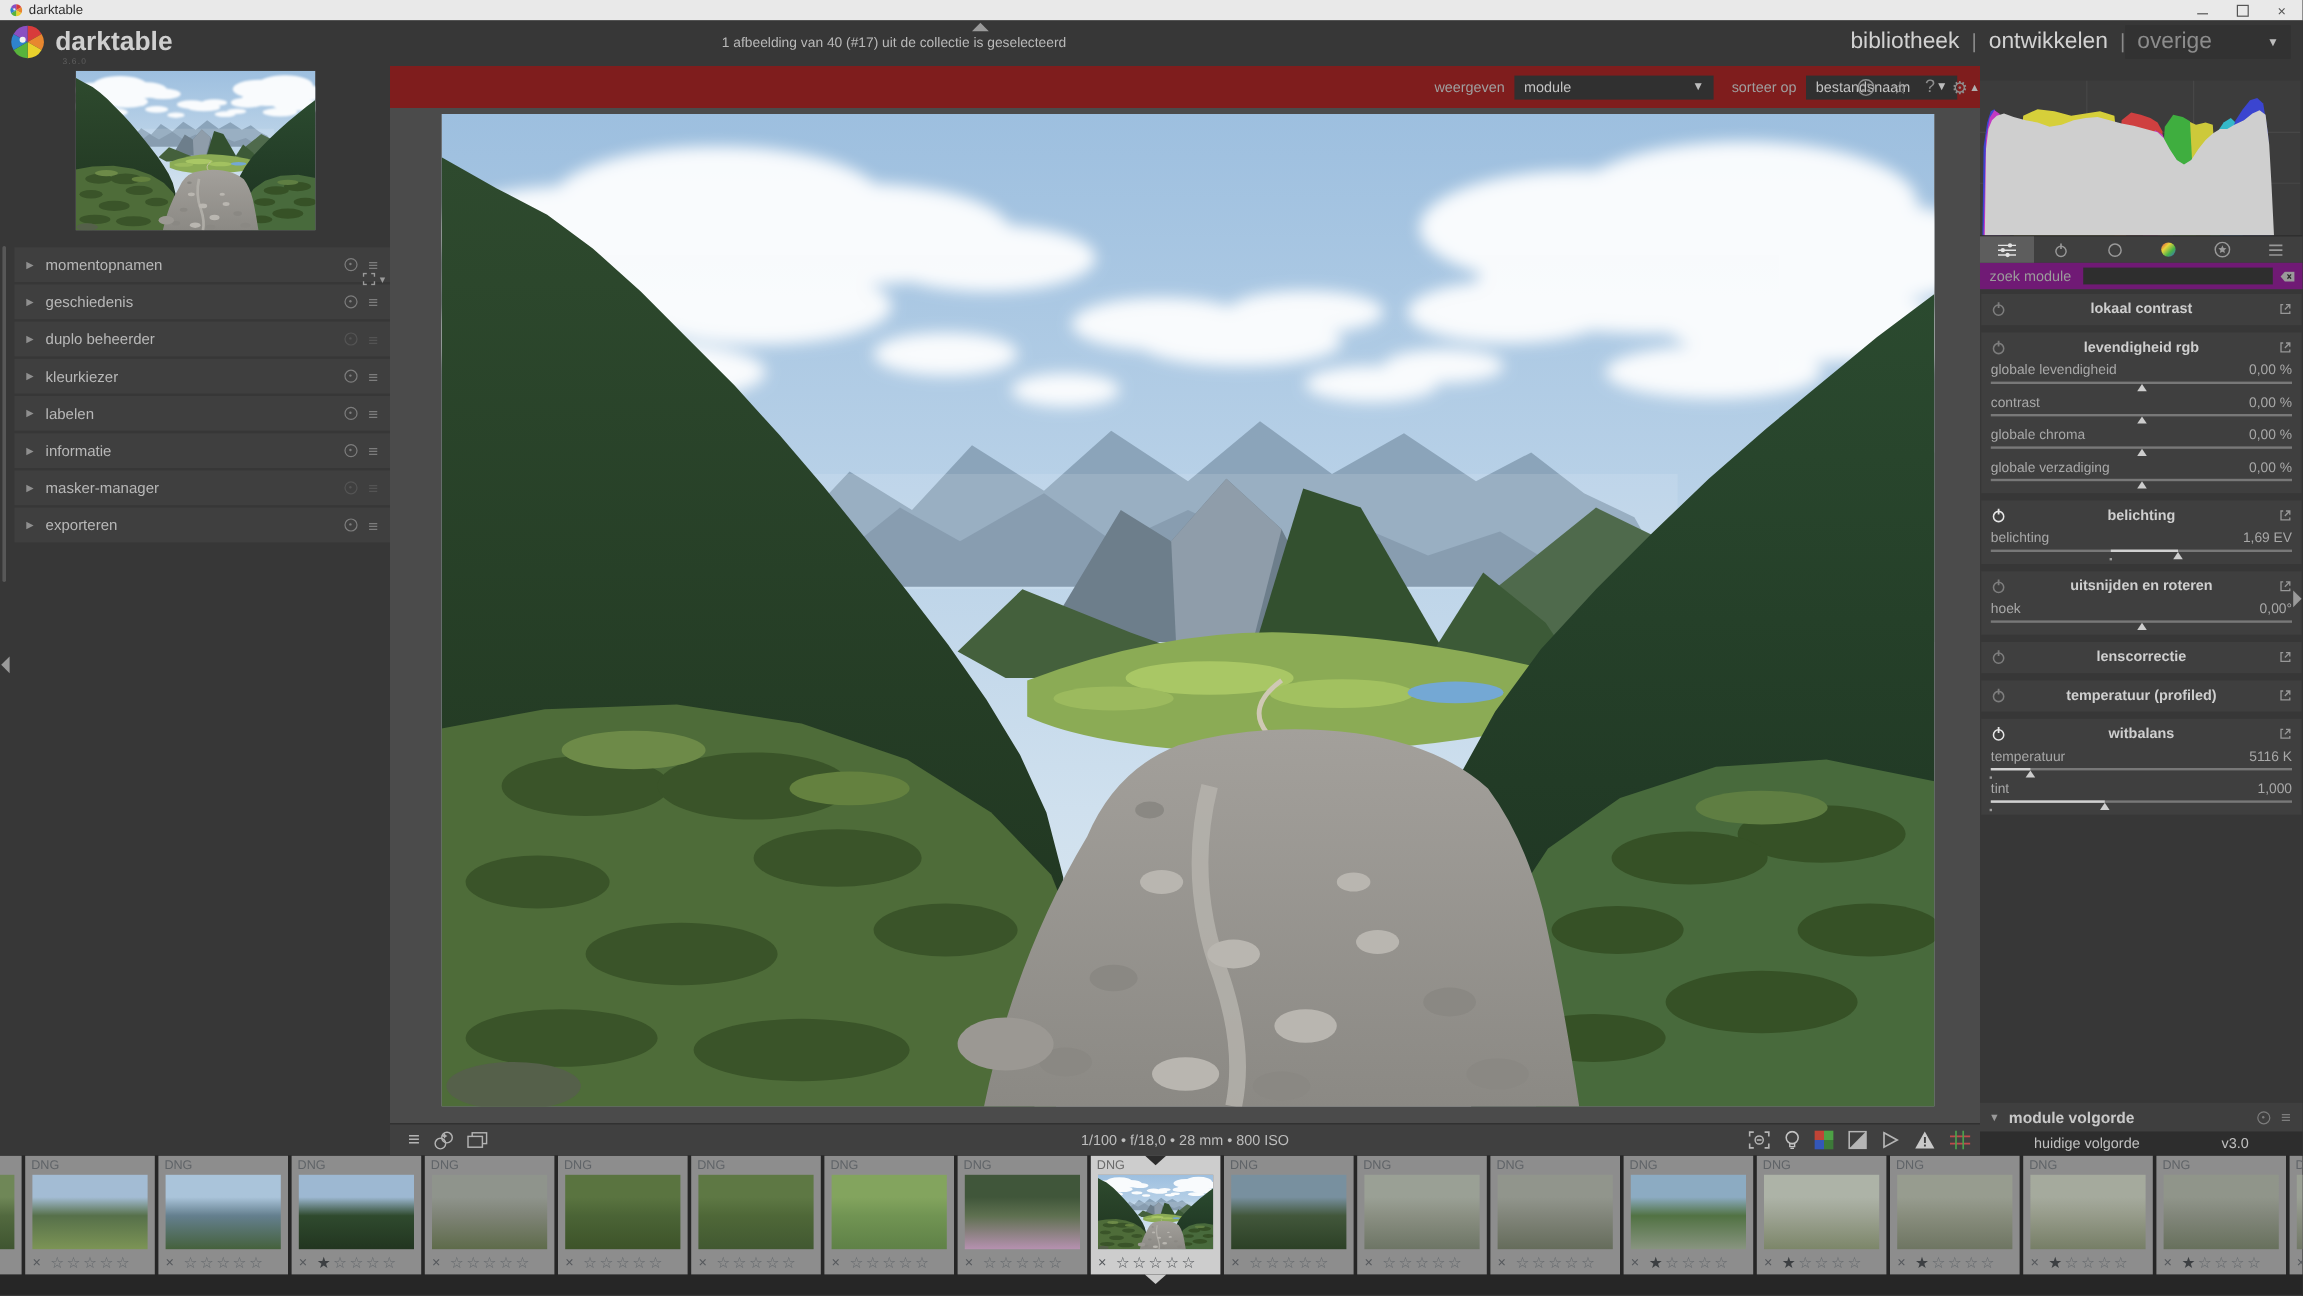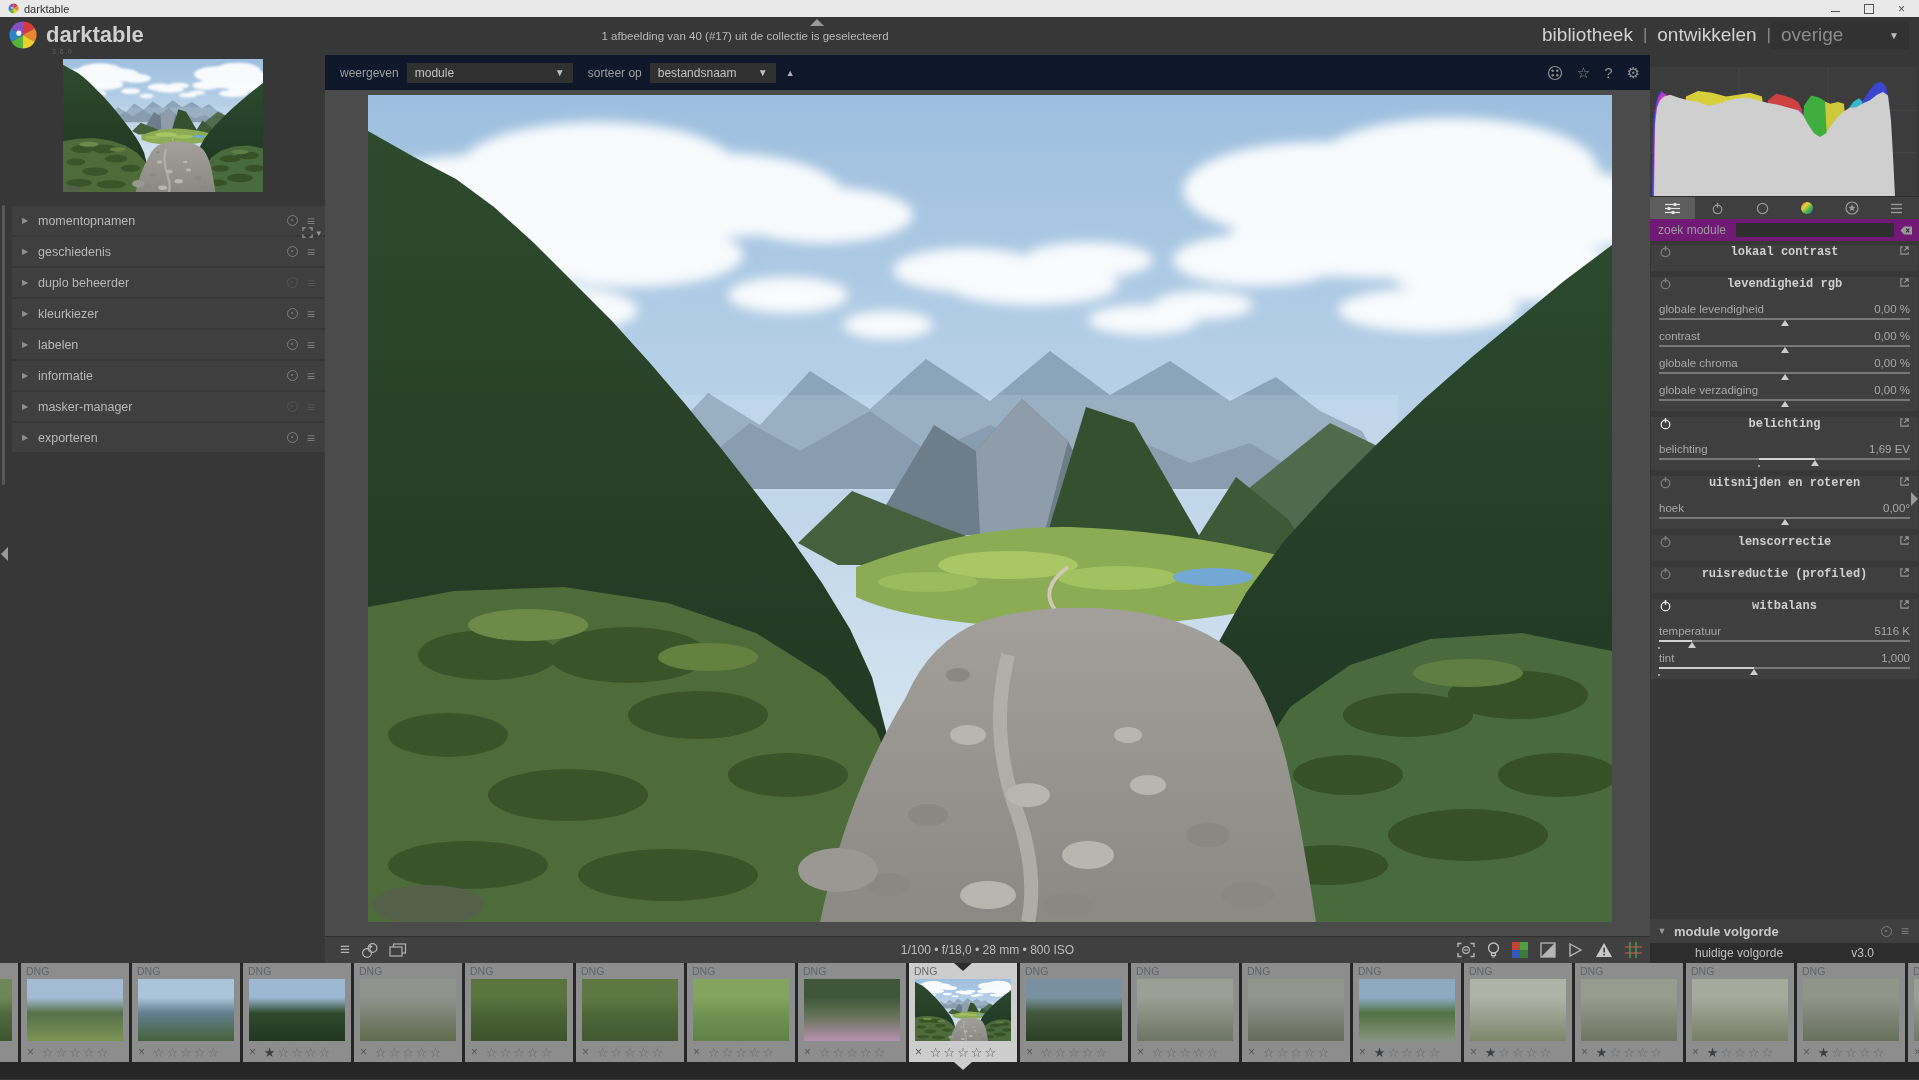--- a/index.html
+++ b/index.html
@@ -37,21 +37,21 @@
   .lp-label{color:#b8b8b8;}
   .lp-icons{margin-left:auto;display:flex;align-items:center;gap:9px;padding-right:10px;color:#7d7d7d;}
   .lp-icons.dim{color:#545454;}
   .reset-ic{width:9px;height:9px;border:1px solid currentColor;border-radius:50%;display:inline-block;position:relative;}
   .reset-ic::after{content:"";position:absolute;left:3px;top:3px;width:2px;height:2px;background:currentColor;border-radius:50%;}
   .preset-ic{font-size:14px;line-height:10px;}
   .collapse-left{position:absolute;left:1px;top:492px;width:0;height:0;
     border-top:7px solid transparent;border-bottom:7px solid transparent;border-right:7px solid #9a9a9a;}
   
   .center{position:absolute;left:325px;top:55px;width:1325px;height:908px;}
-  .toolbar2{position:relative;height:35px;background:#0f172a;display:flex;align-items:center;font-size:12px;color:#9f9f9f;}
+  .toolbar2{position:relative;height:35px;background:#7f1d1d;display:flex;align-items:center;font-size:12px;color:#9f9f9f;justify-content:flex-end;}
   .tb2-label{margin-left:15px;}
   .dropdown{display:flex;align-items:center;justify-content:space-between;background:#303030;height:20px;
             padding:0 8px;margin-left:8px;color:#c3c3c3;cursor:pointer;}
   .dd-alles{width:150px;}
   .dd-sort{width:110px;}
   .sort-asc{margin-left:10px;font-size:9px;color:#b0b0b0;cursor:pointer;}
   .tb2-icons{position:absolute;right:10px;top:0;height:35px;display:flex;align-items:center;gap:14px;color:#8e8e8e;}
   .tb2-icons .glyph{font-size:15px;cursor:pointer;}
   .canvas{position:relative;height:846px;background:#4b4b4b;}
   .mainphoto{position:absolute;left:43px;top:5px;width:1244px;height:827px;background:#888;}
@@ -67,21 +67,21 @@
   .hist{display:block;margin-top:12px;background:#3c3c3c;}
   .rtabs{height:22px;display:flex;background:#3f3f3f;border-top:1px solid #2c2c2c;}
   .rtab{flex:1;display:flex;align-items:center;justify-content:center;cursor:pointer;color:#999;}
   .rtab.active{background:#5d5d5d;color:#e3e3e3;}
   .searchrow{height:22px;display:flex;align-items:center;background:#701a75;font-size:12px;color:#9b9b9b;}
   .searchrow label{margin-left:8px;}
   .searchbox{flex:1;height:14px;margin:0 6px 0 10px;background:#2e2e2e;border:none;outline:none;color:#ccc;font-size:11px;padding:0 4px;}
   .search-clear{margin-right:6px;cursor:pointer;display:flex;}
   .rmodules{margin-top:4px;}
   .rmod{background:#3f3f3f;margin:0 1px 6px 1px;padding-bottom:2px;}
-  .rmod-h{height:24px;display:flex;align-items:flex-start;position:relative;cursor:pointer;font-family:Liberation Mono, monospace;}
+  .rmod-h{height:24px;display:flex;align-items:center;position:relative;cursor:pointer;}
   .rmod-title{position:absolute;left:0;right:0;text-align:center;font-size:12px;font-weight:bold;color:#cfcfcf;}
   .pw{margin-left:8px;z-index:1;display:flex;}
   .ext{margin-left:auto;margin-right:8px;z-index:1;display:flex;cursor:pointer;}
   .slider{position:relative;height:27px;margin:0 8px;cursor:pointer;}
   .srow{display:flex;justify-content:space-between;font-size:11.5px;color:#a8a8a8;padding-top:2px;}
   .strack{position:relative;height:8px;margin-top:3px;}
   .sline{position:absolute;left:0;right:0;top:0;height:2px;background:#787878;}
   .sfill{position:absolute;top:0;height:2px;background:#d0d0d0;}
   .smark{position:absolute;top:2px;width:0;height:0;margin-left:-4px;
          border-left:4px solid transparent;border-right:4px solid transparent;border-bottom:6px solid #cdcdcd;}
@@ -672,21 +672,21 @@
           </div>
         </div>
         <div class="rmod">
           <div class="rmod-h">
             <span class="pw">
               <svg width="13" height="13" viewBox="0 0 14 14">
                 <circle cx="7" cy="8" r="4.6" fill="none" stroke="#7d7d7d" stroke-width="1.4"></circle>
                 <line x1="7" y1="1" x2="7" y2="6.2" stroke="#7d7d7d" stroke-width="1.6"></line>
               </svg>
             </span>
-            <span class="rmod-title">ruisreductie (profiled)</span>
+            <span class="rmod-title">temperatuur (profiled)</span>
             <span class="ext">
               <svg width="11" height="11" viewBox="0 0 12 12">
                 <path d="M4,2 H2 V10 H10 V8" fill="none" stroke="#979797" stroke-width="1.2"></path>
                 <path d="M6.5,2 H10 V5.5 M10,2 L5.5,6.5" fill="none" stroke="#979797" stroke-width="1.2"></path>
               </svg>
             </span>
           </div>
         </div>
         <div class="rmod">
           <div class="rmod-h">

